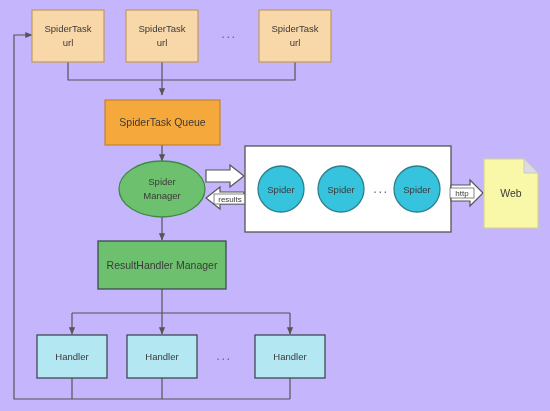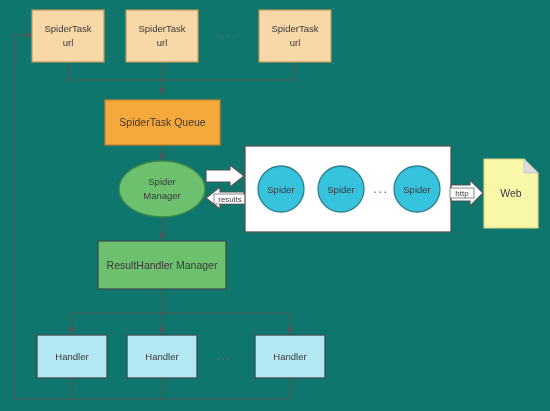--- a/index.html
+++ b/index.html
@@ -7,21 +7,21 @@
     padding: 0;
     background: #ffffff;
   }
   body {
     font-family: "Liberation Sans", sans-serif;
   }
   #canvas {
     position: relative;
     width: 550px;
     height: 411px;
-    background: #0f766e;
+    background: #c4b5fd;
     overflow: hidden;
   }
   #diagram-svg {
     position: absolute;
     left: 0;
     top: 0;
     width: 550px;
     height: 411px;
   }
   .node-label {

